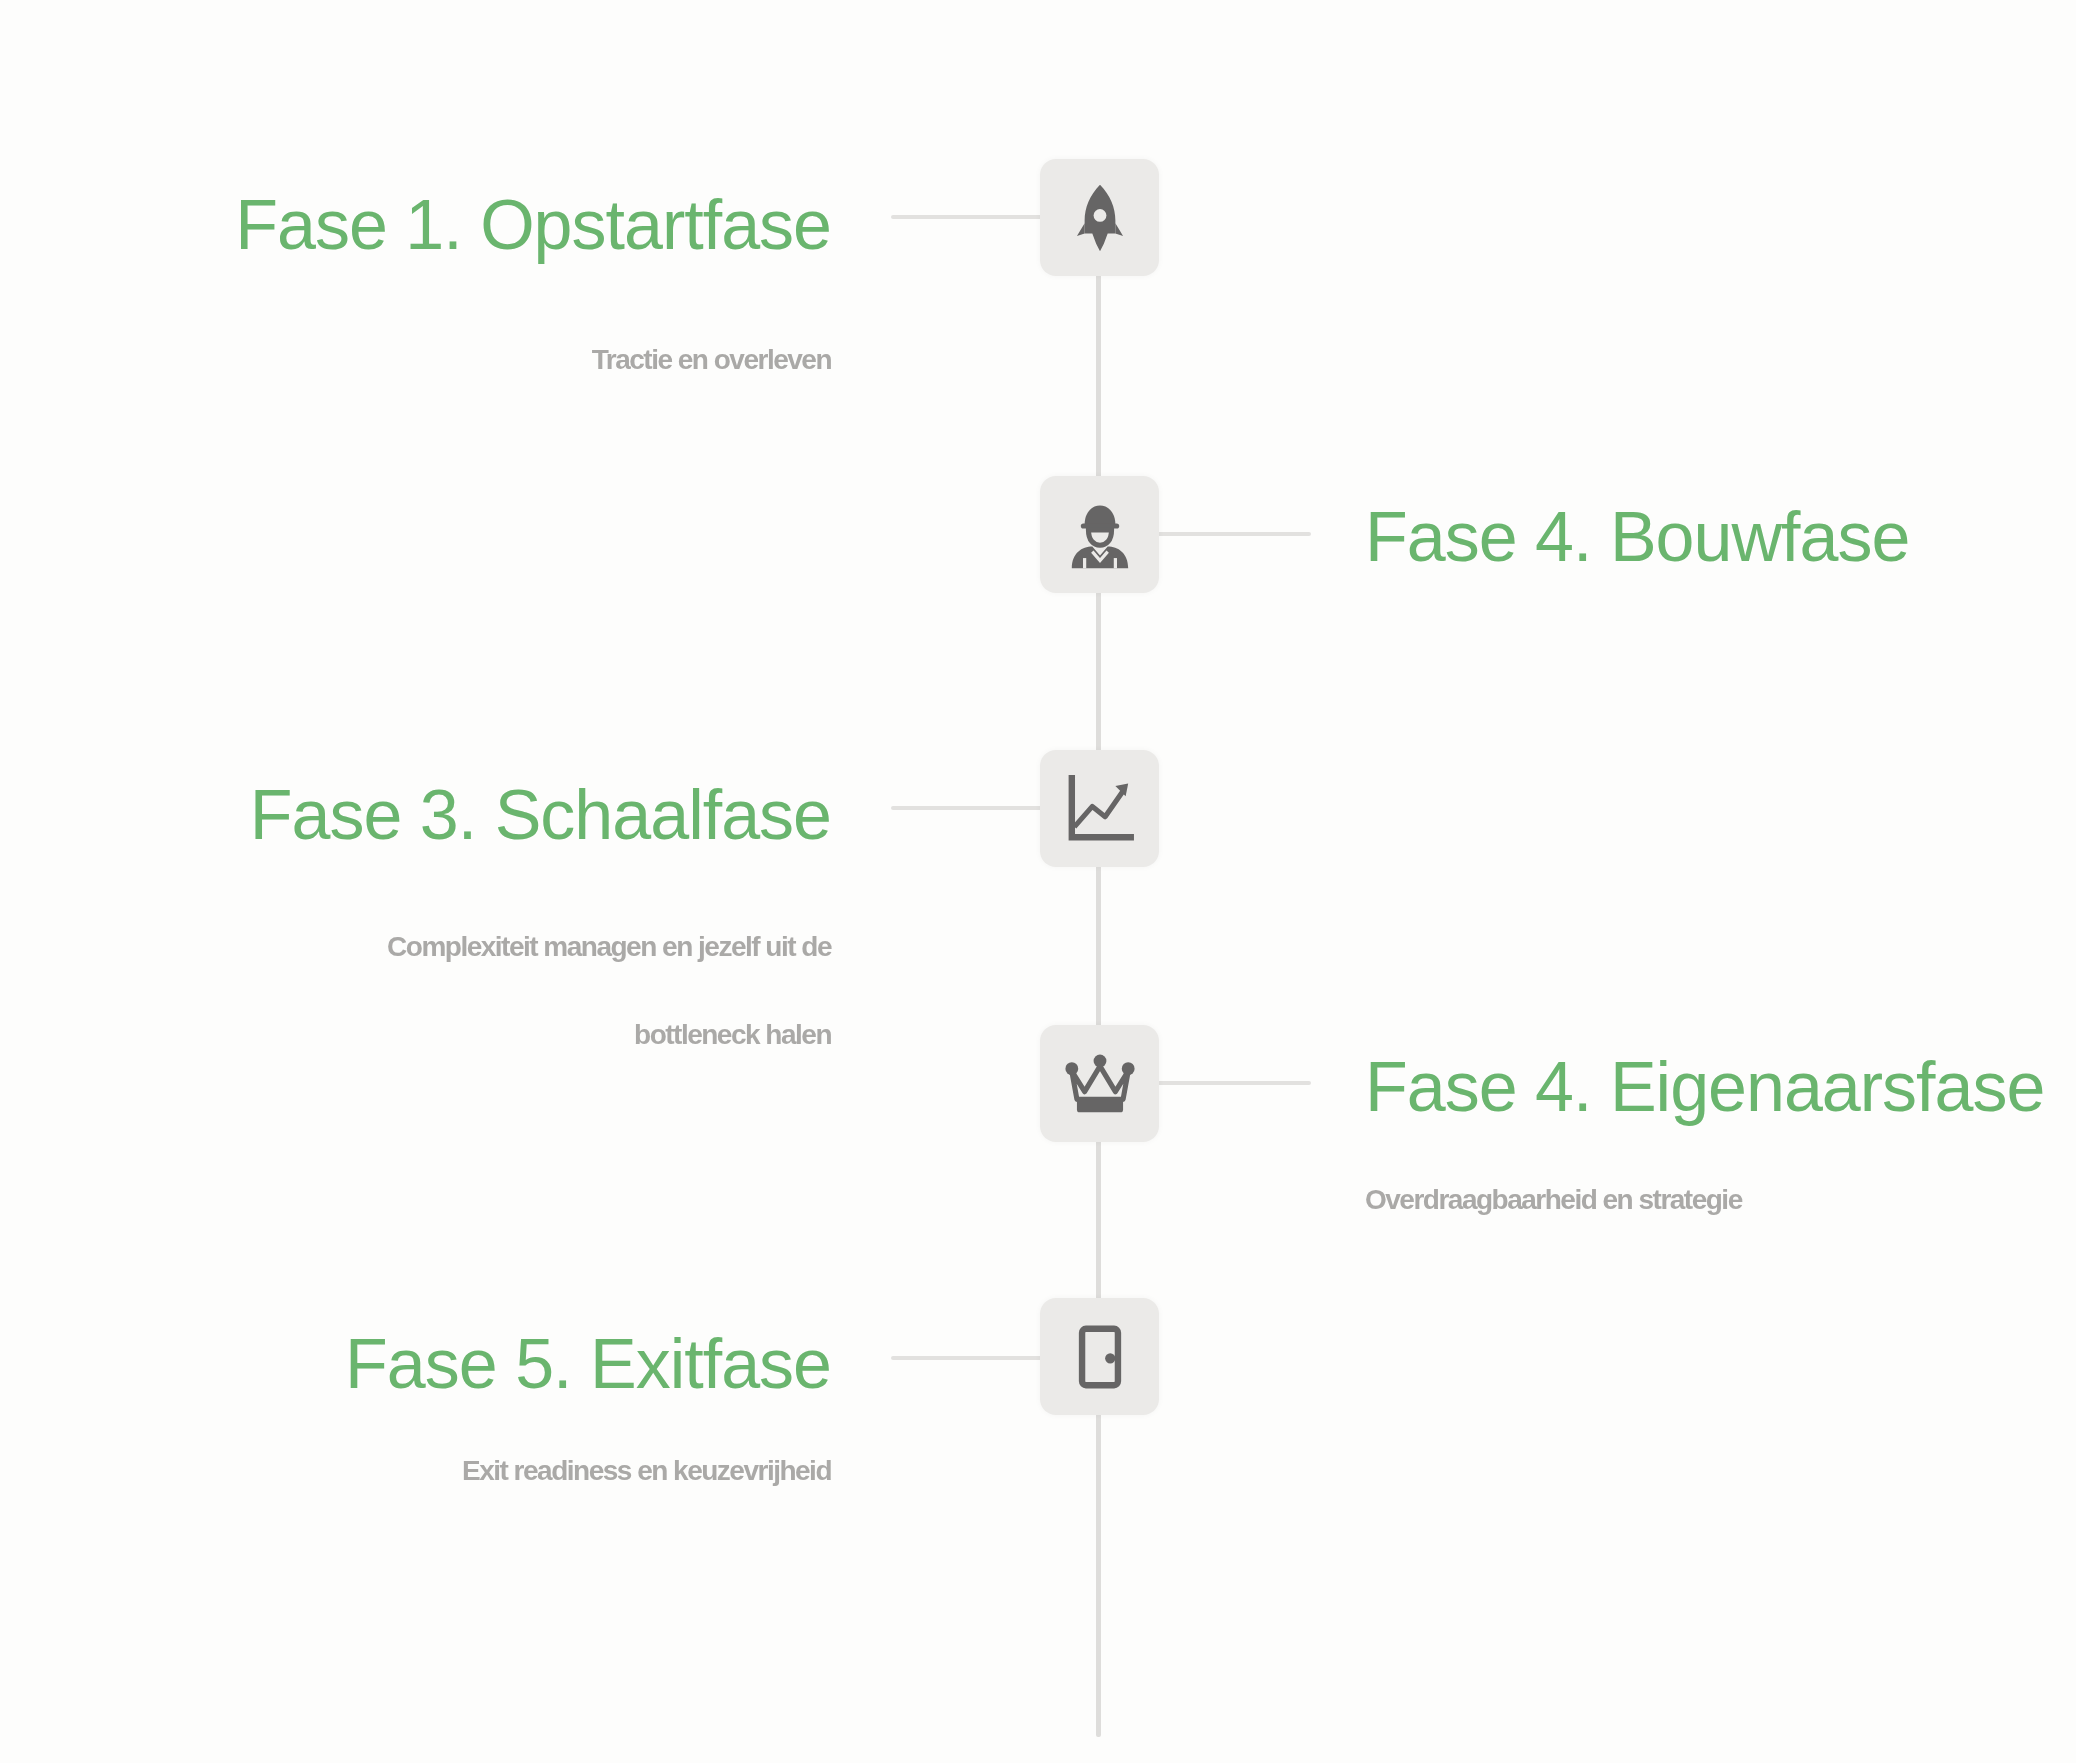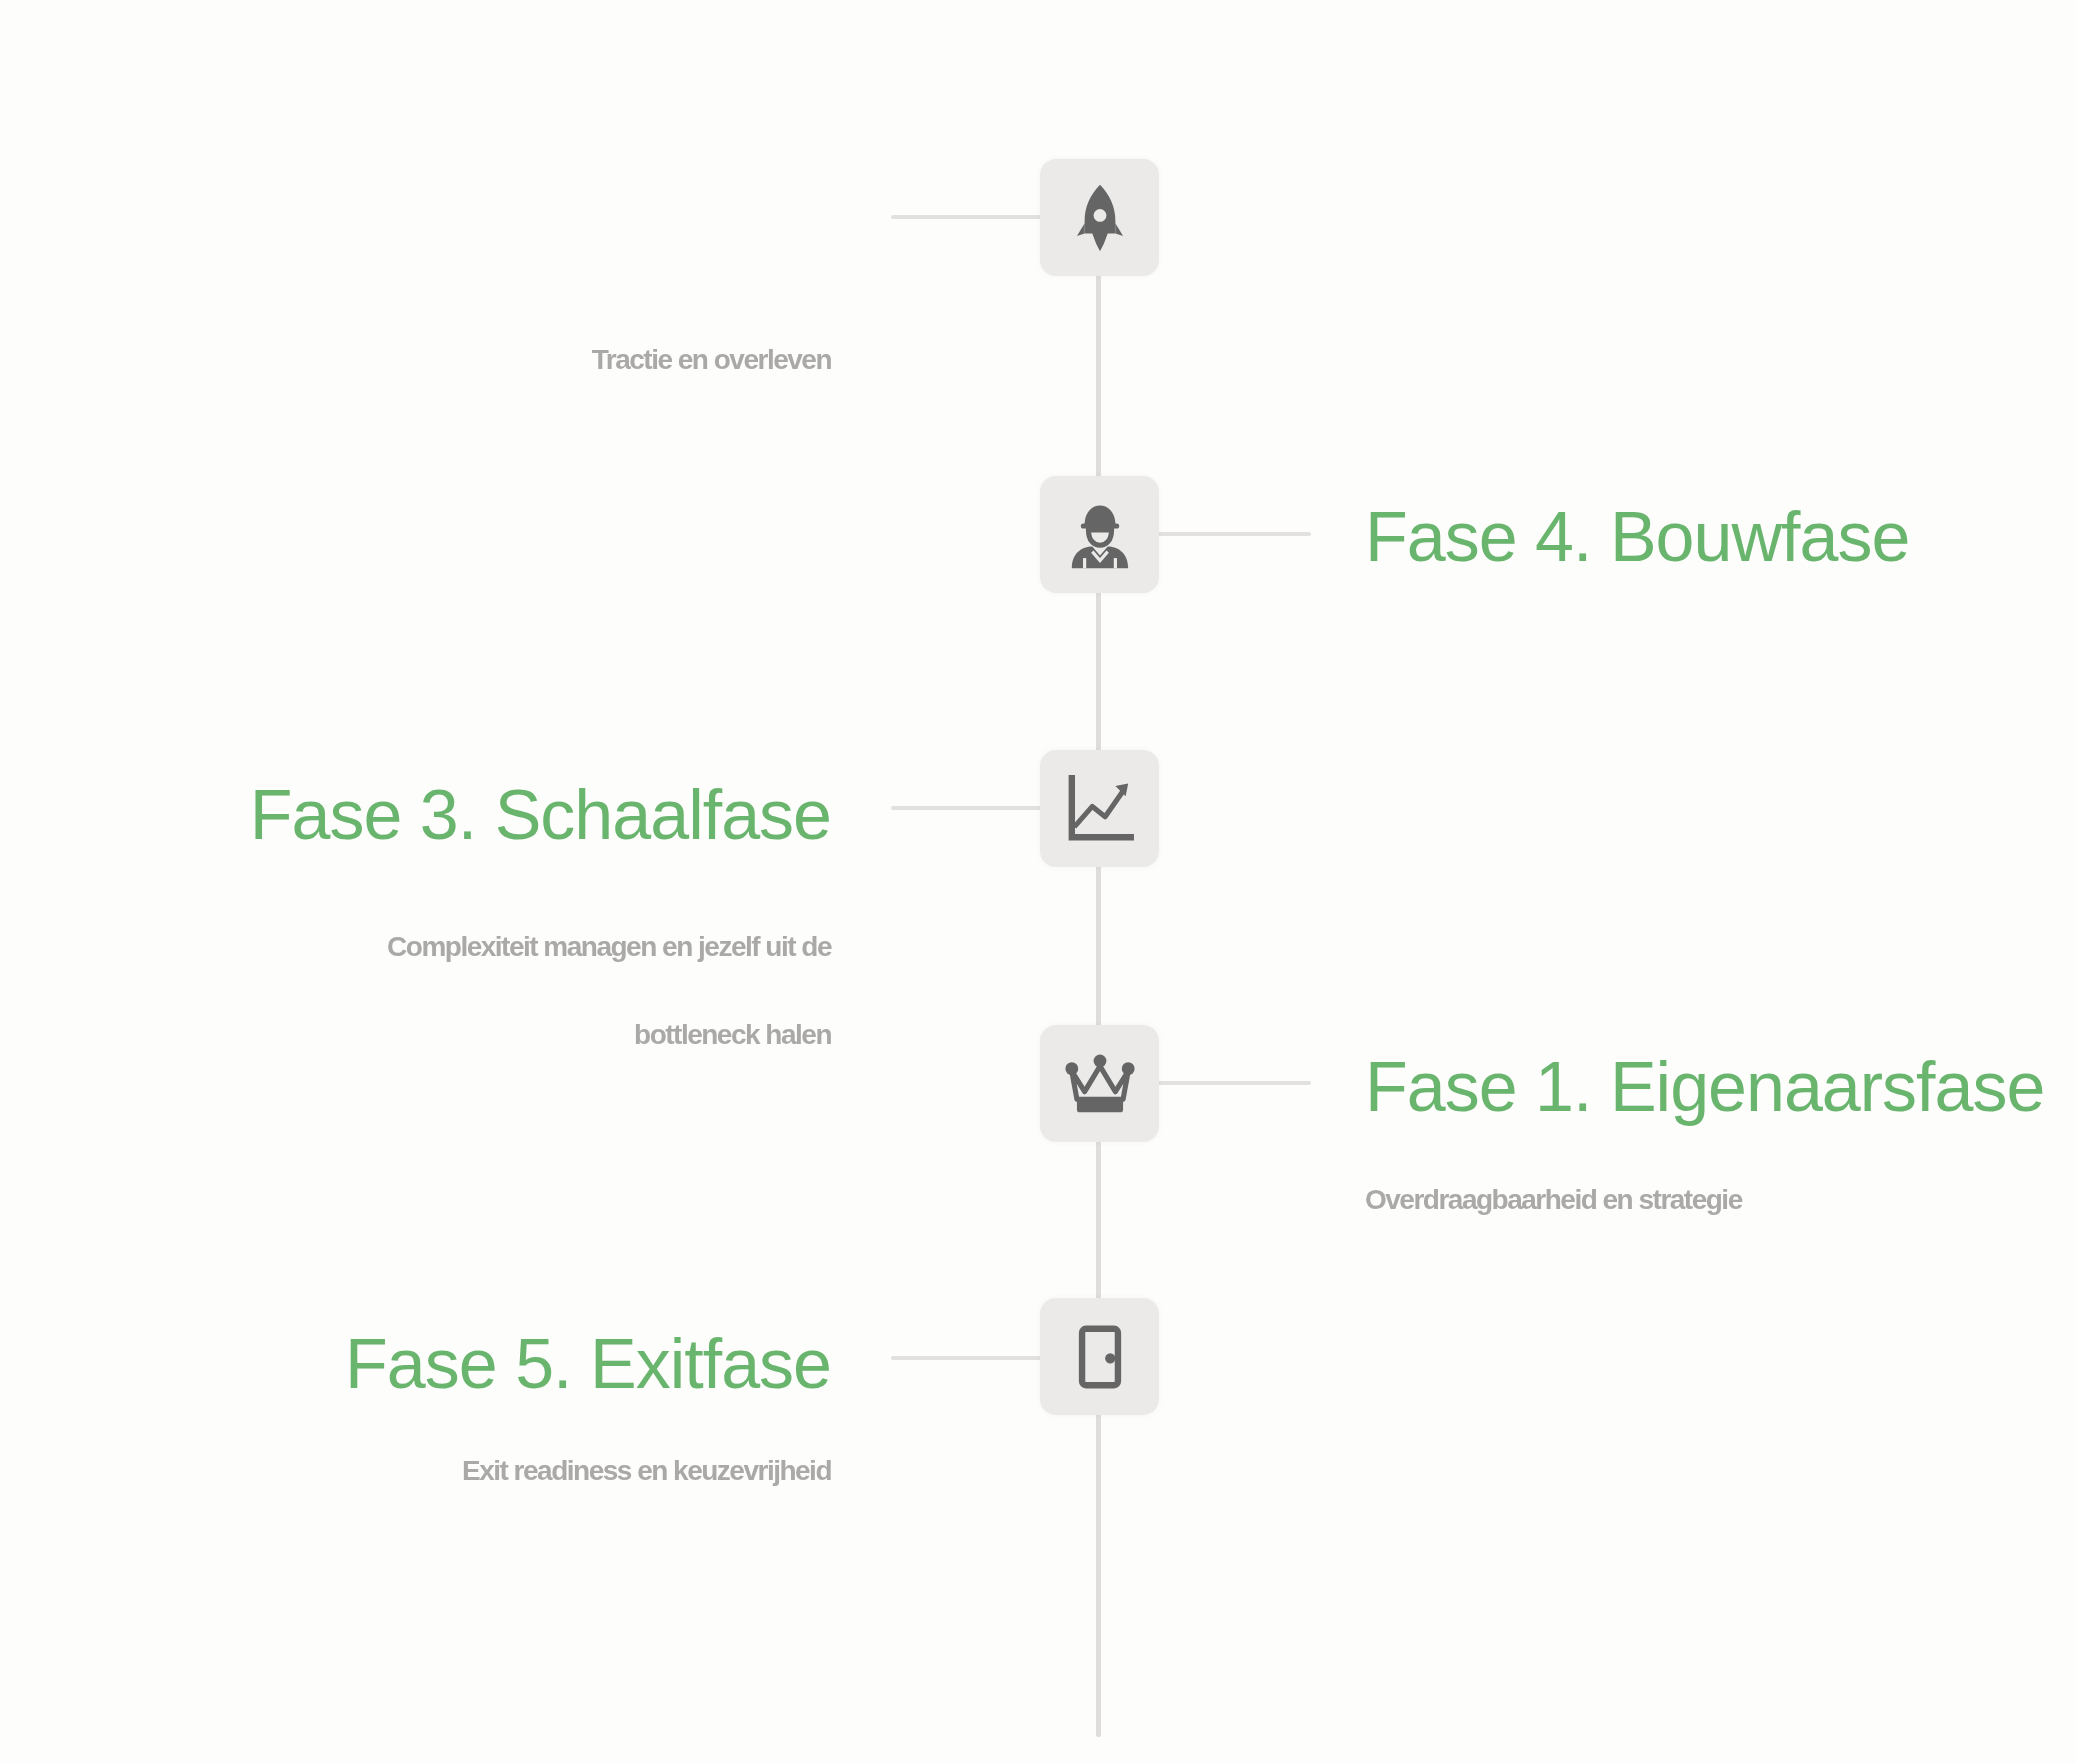--- a/index.html
+++ b/index.html
@@ -72,20 +72,21 @@
   <div class="spine"></div>
 
   <div class="connector" style="left:891px; top:215px; width:151px;"></div>
   <div class="icon-box" style="left:1040px; top:159px;">
     <svg viewBox="0 0 64 64">
       <path d="M32 6 C40 14 44 24 44 34 L44 44 L38 44 L35 52 L32 58 L29 52 L26 44 L20 44 L20 34 C20 24 24 14 32 6 Z" fill="#666565"></path>
       <circle cx="32" cy="30" r="5" fill="#ebeae8"></circle>
       <path d="M20 36 L14 46 L20 44 Z M44 36 L50 46 L44 44 Z" fill="#666565"></path>
     </svg>
   </div>
+  <div class="heading" style="right:1246px; top:190px;">Fase 1. Opstartfase</div>
   <div class="subtitle" style="right:1246px; top:316px; white-space:nowrap; text-align:right;">Tractie en overleven</div>
 
   <div class="connector" style="left:1157px; top:532px; width:154px;"></div>
   <div class="icon-box" style="left:1040px; top:476px;">
     <svg viewBox="0 0 64 64">
       <path d="M20 24 C20 14 26 9 32 9 C38 9 44 14 44 24 Z" fill="#666565"></path>
       <rect x="17" y="23" width="30" height="4" rx="2" fill="#666565"></rect>
       <path d="M23 28 C23 36 27 40 32 40 C37 40 41 36 41 28 Z" fill="none" stroke="#666565" stroke-width="4"></path>
       <path d="M10 58 C10 46 18 41 26 41 L32 48 L38 41 C46 41 54 46 54 58 Z" fill="#666565"></path>
       <path d="M26 45 L32 52 L38 45" fill="none" stroke="#ebeae8" stroke-width="2.5"></path>
@@ -112,21 +113,21 @@
   <div class="connector" style="left:1157px; top:1081px; width:154px;"></div>
   <div class="icon-box" style="left:1040px; top:1025px;">
     <svg viewBox="0 0 64 64">
       <path d="M10 22 L20 38 L32 18 L44 38 L54 22 L50 44 L14 44 Z" fill="none" stroke="#666565" stroke-width="4" stroke-linejoin="round"></path>
       <circle cx="10" cy="20" r="5" fill="#666565"></circle>
       <circle cx="32" cy="14" r="5" fill="#666565"></circle>
       <circle cx="54" cy="20" r="5" fill="#666565"></circle>
       <rect x="14" y="44" width="36" height="10" rx="2" fill="#666565"></rect>
     </svg>
   </div>
-  <div class="heading" style="left:1365px; top:1052px;">Fase 1. Eigenaarsfase</div>
+  <div class="heading" style="left:1365px; top:1052px;">Fase 4. Eigenaarsfase</div>
   <div class="subtitle" style="left:1365px; top:1156px; white-space:nowrap;">Overdraagbaarheid en strategie</div>
 
   <div class="connector" style="left:891px; top:1356px; width:151px;"></div>
   <div class="icon-box" style="left:1040px; top:1298px;">
     <svg viewBox="0 0 64 64">
       <rect x="18" y="10" width="28" height="44" rx="3" fill="none" stroke="#666565" stroke-width="5"></rect>
       <circle cx="40" cy="33" r="4" fill="#666565"></circle>
     </svg>
   </div>
   <div class="heading" style="right:1246px; top:1329px;">Fase 5. Exitfase</div>

